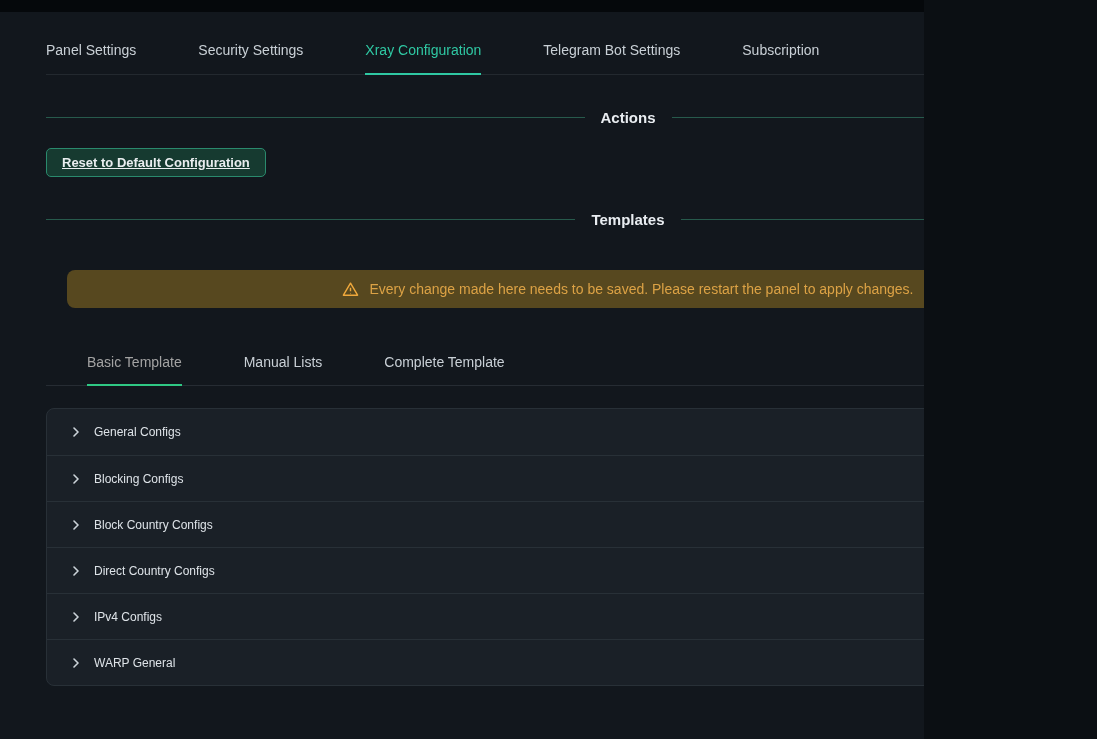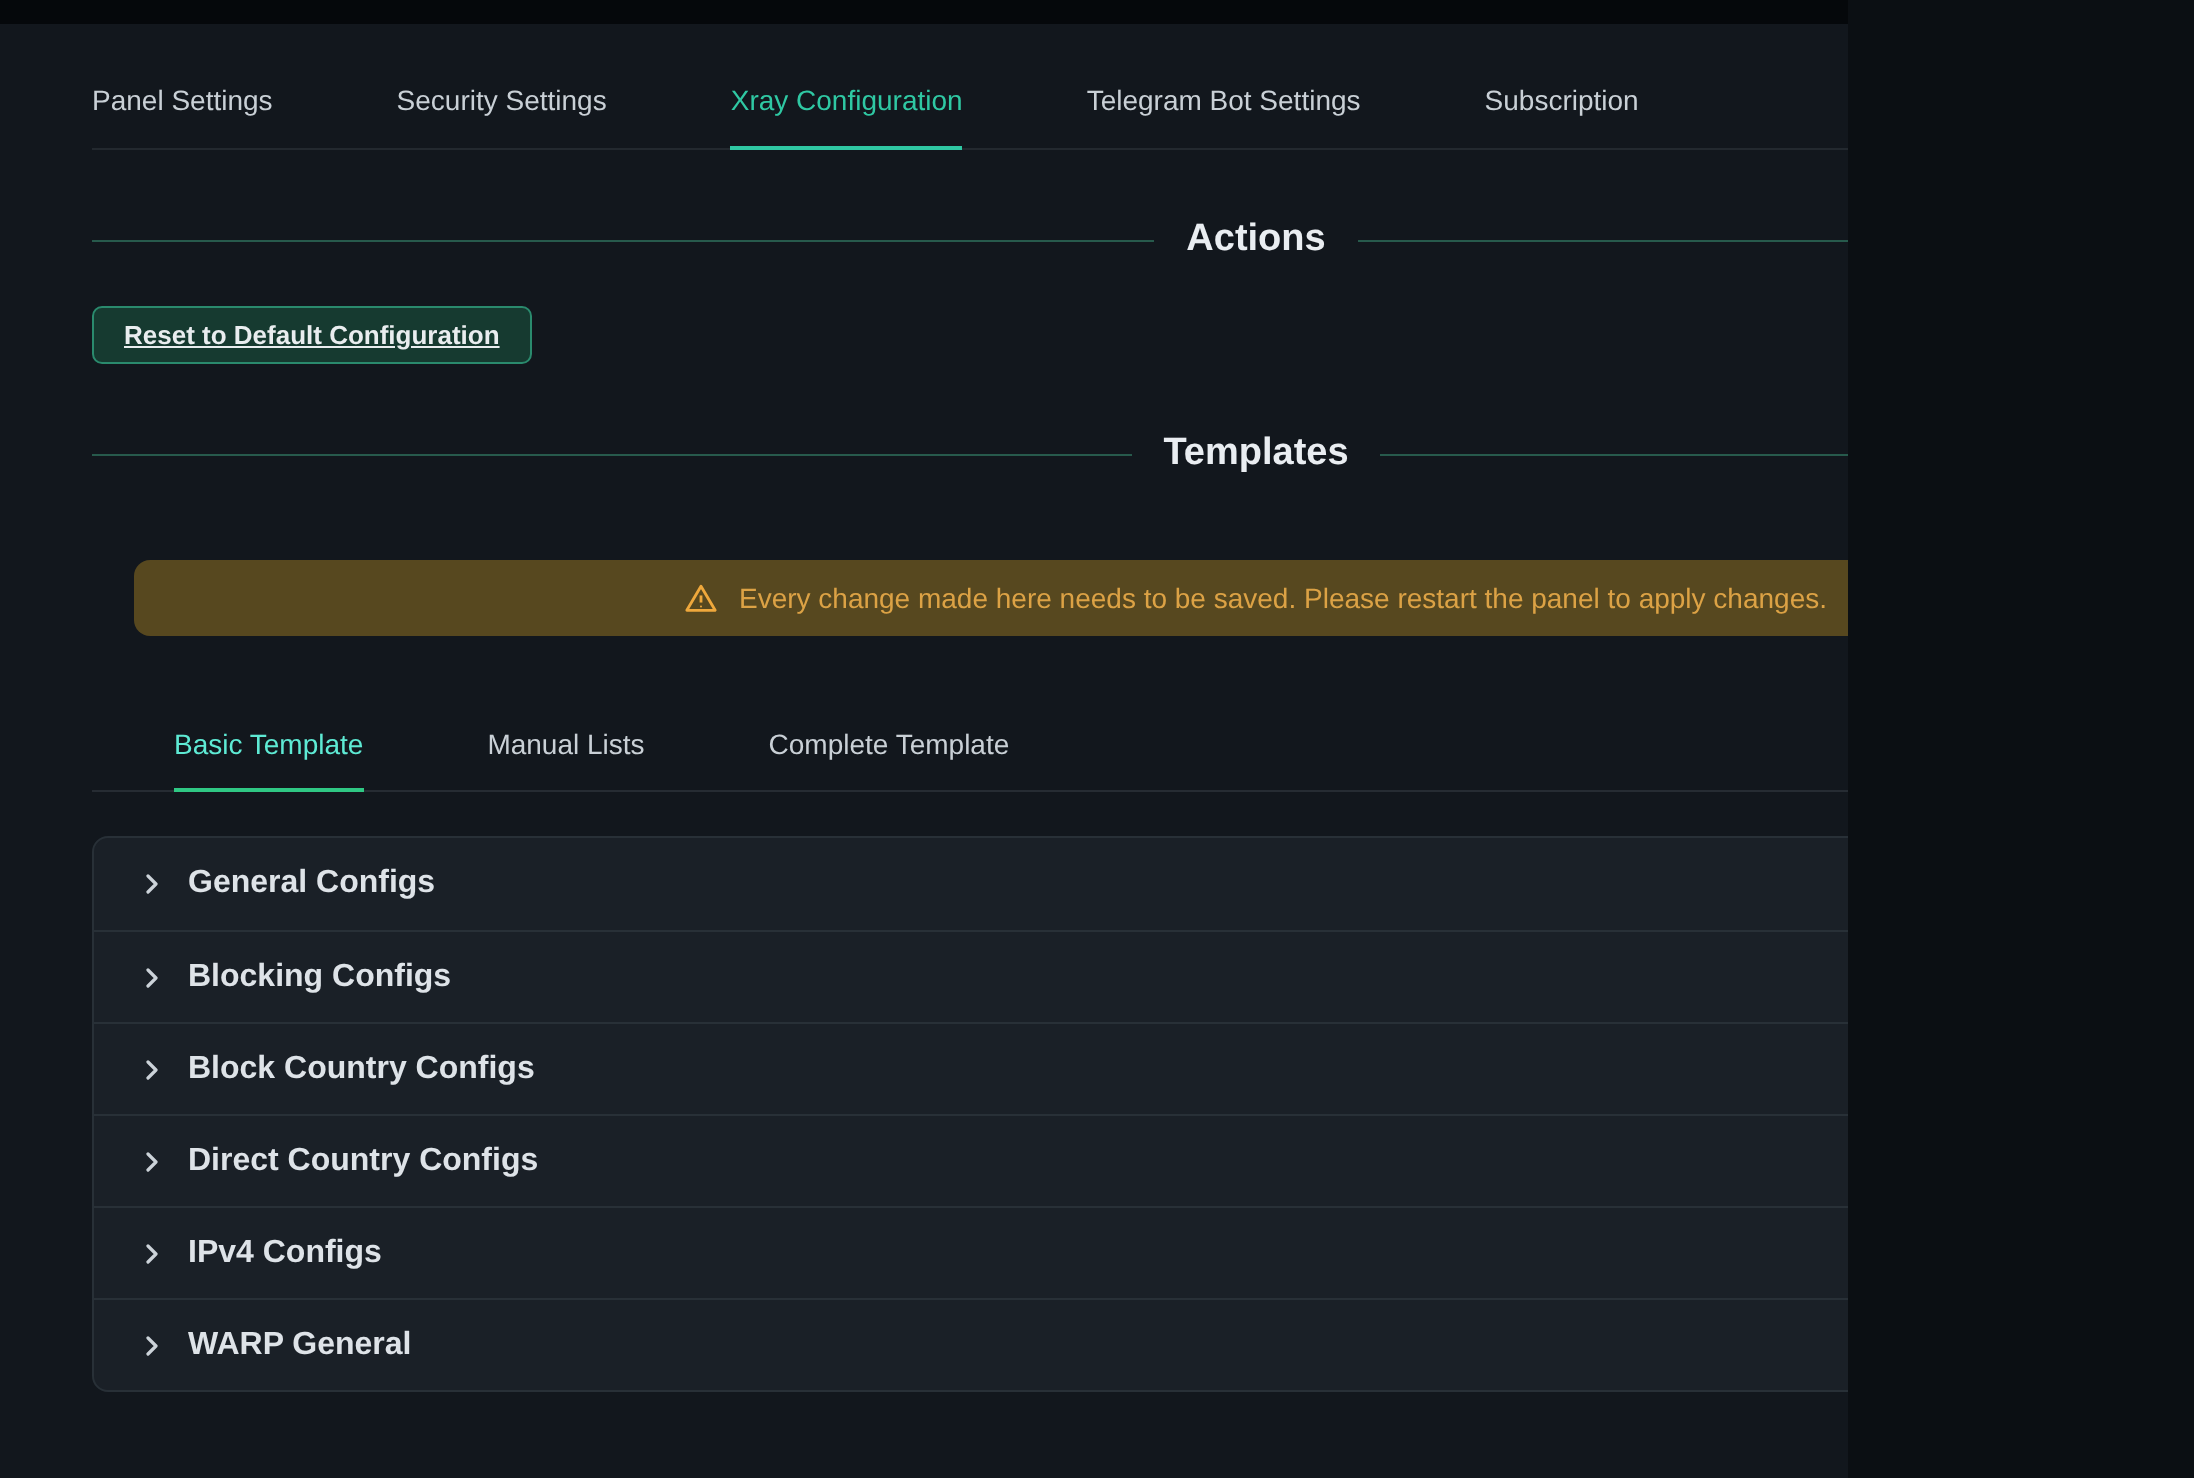--- a/index.html
+++ b/index.html
@@ -35,36 +35,36 @@
   .tab {
     padding: 12px 0 15px;
     font-size: 14px;
     color: #c9d0d6;
     border-bottom: 2px solid transparent;
     margin-bottom: -1px;
     cursor: pointer;
     white-space: nowrap;
   }
   .tab.active-teal { color: #2fc8a3; border-bottom-color: #2fc8a3; text-align: right; }
-  .tab.active-green { color: #5eead4; border-bottom-color: #2fc884; }
+  .tab.active-green { color: #a3a3a3; border-bottom-color: #2fc884; }
 
   
   .divider {
     display: flex;
     align-items: center;
     margin-top: 34px;
   }
   .divider .line {
     flex: 1;
     height: 1px;
     background: #275a4c;
   }
   .divider .title {
     margin: 0 16px;
-    font-size: 19px;
+    font-size: 15px;
     font-weight: 700;
     color: #e9edf1;
     white-space: nowrap;
   }
 
   
   .reset-btn {
     margin-top: 22px;
     height: 29px;
     padding: 0 15px;
@@ -119,23 +119,23 @@
     align-items: center;
     height: 46px;
     padding-left: 24px;
     gap: 13px;
     border-top: 1px solid #283037;
     cursor: pointer;
   }
   .acc-item:first-child { border-top: none; }
   .acc-item .chev { display: inline-flex; width: 10px; height: 10px; }
   .acc-item .label {
-    font-size: 16px;
+    font-size: 12px;
     color: #dee3e8;
-    font-weight: 700;
+    font-weight: 400;
   }
 </style>
 </head>
 <body>
 
 <div class="screen">
   <div class="topbar"></div>
 
   <div class="content">
 

